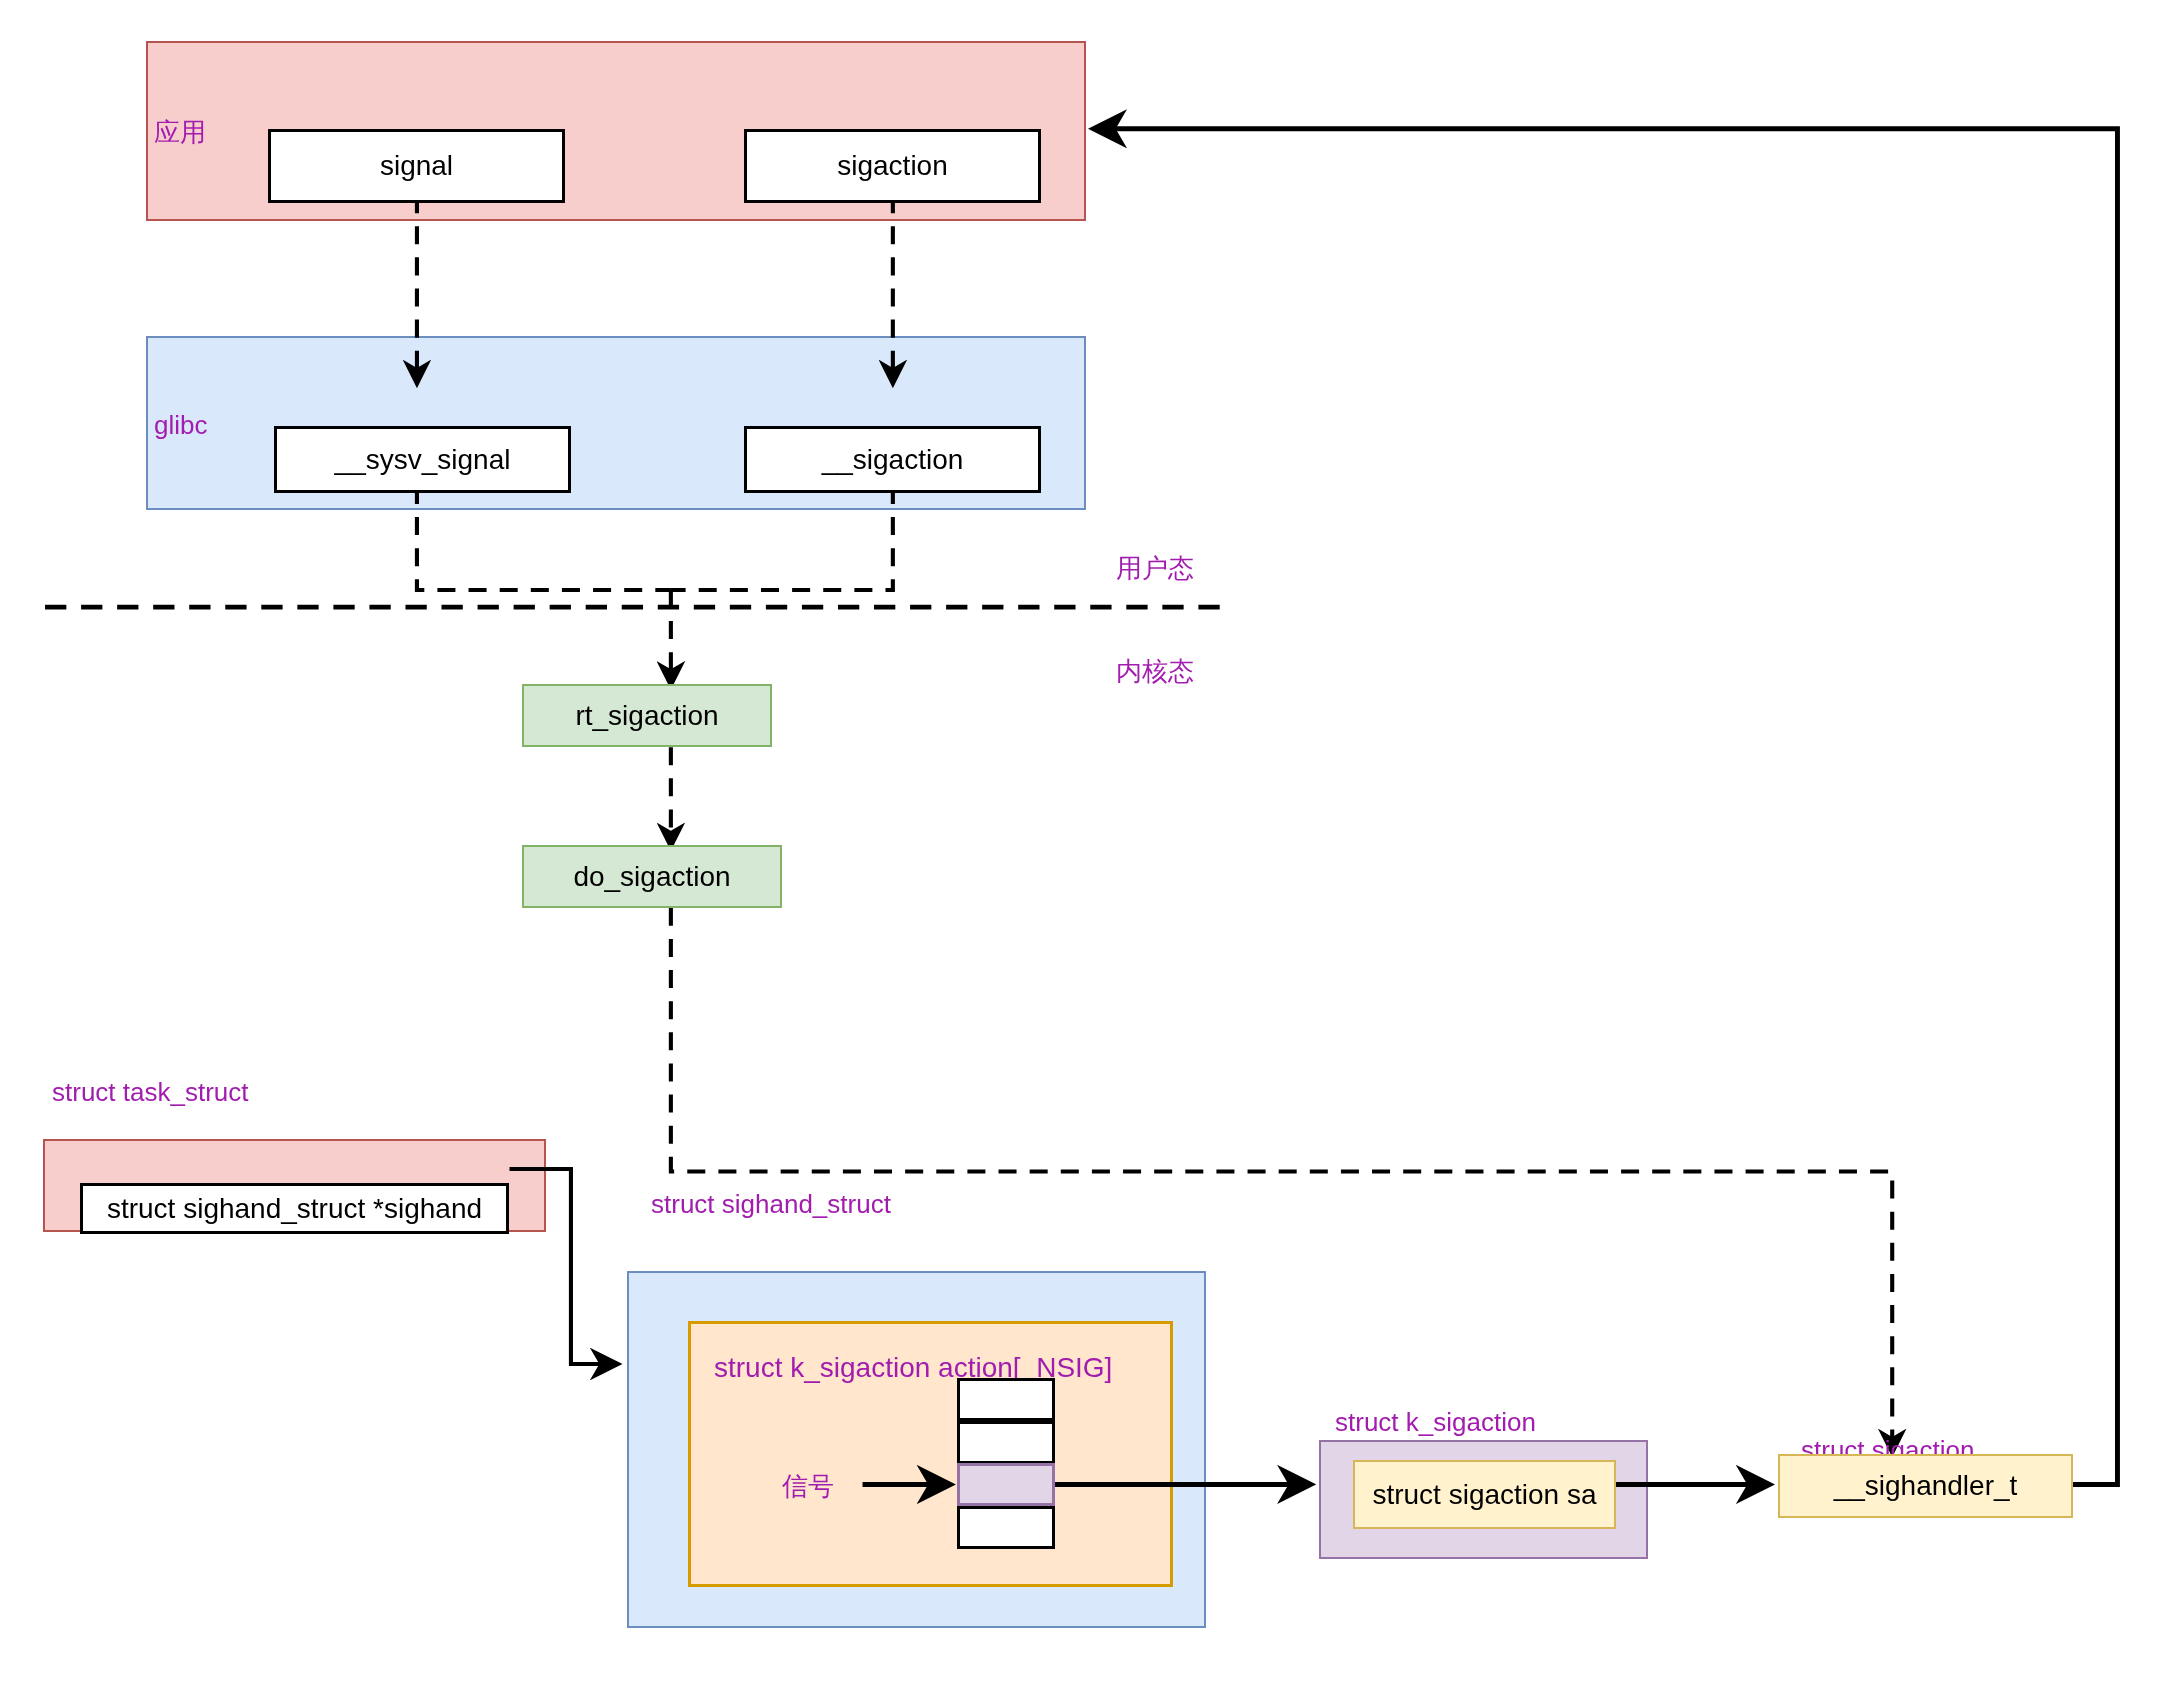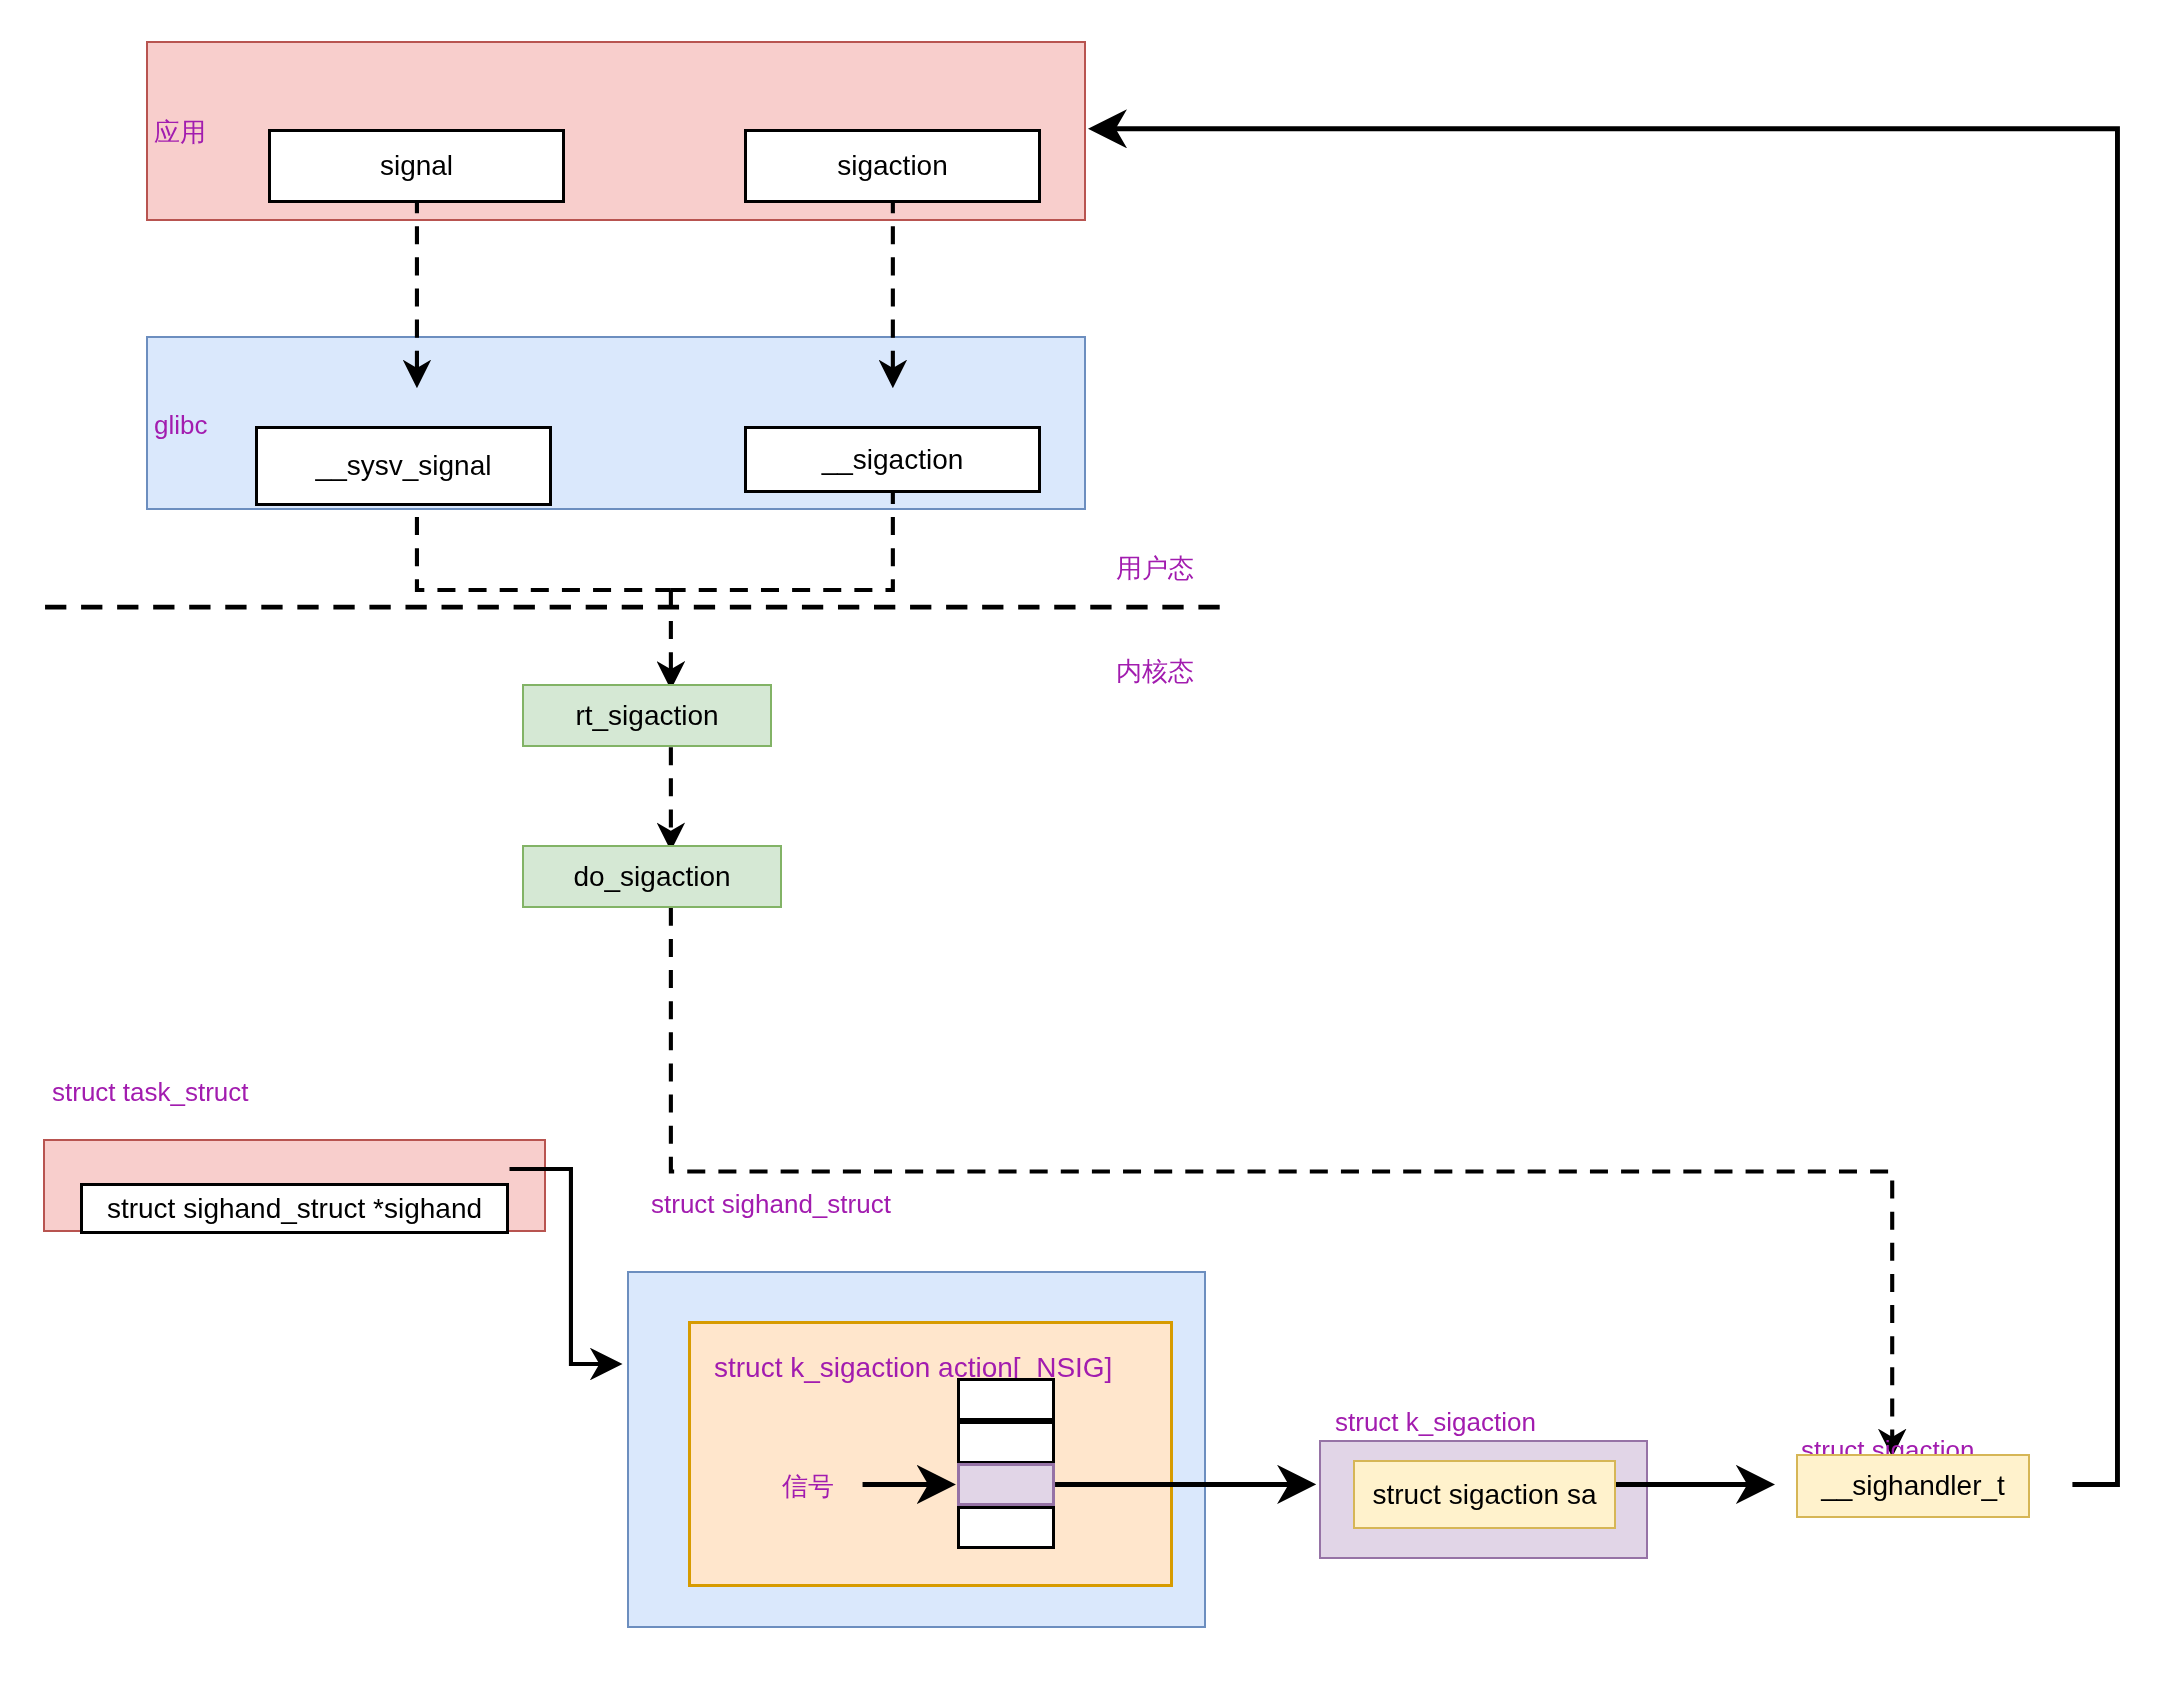--- a/index.html
+++ b/index.html
@@ -98,33 +98,33 @@
   <div class="lbl t-32" style="left:1801px;top:1435px;">struct sigaction</div>
 
   <div class="lbl t-32" style="left:782px;top:1469px;">信号</div>
 
   <div class="lbl t-34" style="left:714px;top:1352px;">struct k_sigaction action[_NSIG]</div>
 
   <div class="node n-white t-34" style="left:268px;top:90px;width:297px;height:74px;">signal</div>
 
   <div class="node n-white t-34" style="left:744px;top:90px;width:297px;height:74px;">sigaction</div>
 
-  <div class="node n-white t-34" style="left:255px;top:387px;width:297px;height:80px;">__sysv_signal</div>
+  <div class="node n-white t-34" style="left:274px;top:387px;width:297px;height:67px;">__sysv_signal</div>
 
   <div class="node n-white t-34" style="left:744px;top:387px;width:297px;height:67px;">__sigaction</div>
 
   <div class="node n-green t-34" style="left:522px;top:684px;width:250px;height:63px;">rt_sigaction</div>
 
   <div class="node n-green t-34" style="left:522px;top:845px;width:260px;height:63px;">do_sigaction</div>
 
   <div class="node n-white t-34" style="left:80px;top:1144px;width:429px;height:51px;">struct sighand_struct *sighand</div>
 
   <div class="node n-yellow t-34" style="left:1353px;top:1460px;width:263px;height:69px;">struct sigaction sa</div>
 
-  <div class="node n-yellow t-34" style="left:1778px;top:1454px;width:234px;height:64px;margin-left:18px;">__sighandler_t</div>
+  <div class="node n-yellow t-34" style="left:1778px;top:1454px;width:295px;height:64px;">__sighandler_t</div>
 
   <div class="node n-cell" style="left:957px;top:1378px;width:98px;height:43px;"></div>
   <div class="node n-cell" style="left:957px;top:1421px;width:98px;height:43px;"></div>
   <div class="node n-cell-sel" style="left:957px;top:1463px;width:98px;height:43px;"></div>
   <div class="node n-cell" style="left:957px;top:1506px;width:98px;height:43px;"></div>
 
 </div>
 
 
 </body></html>

